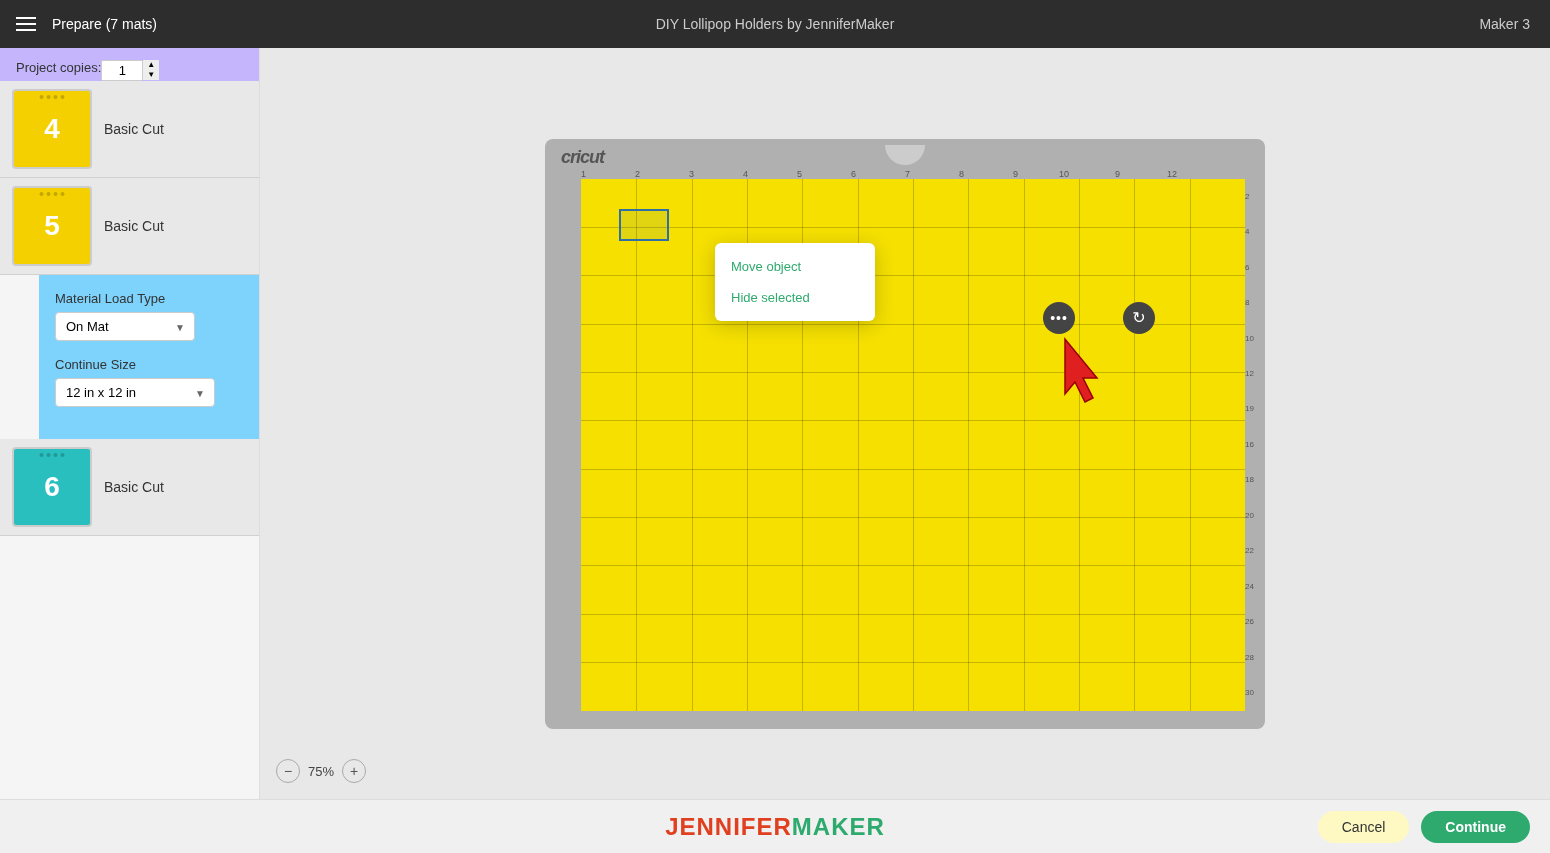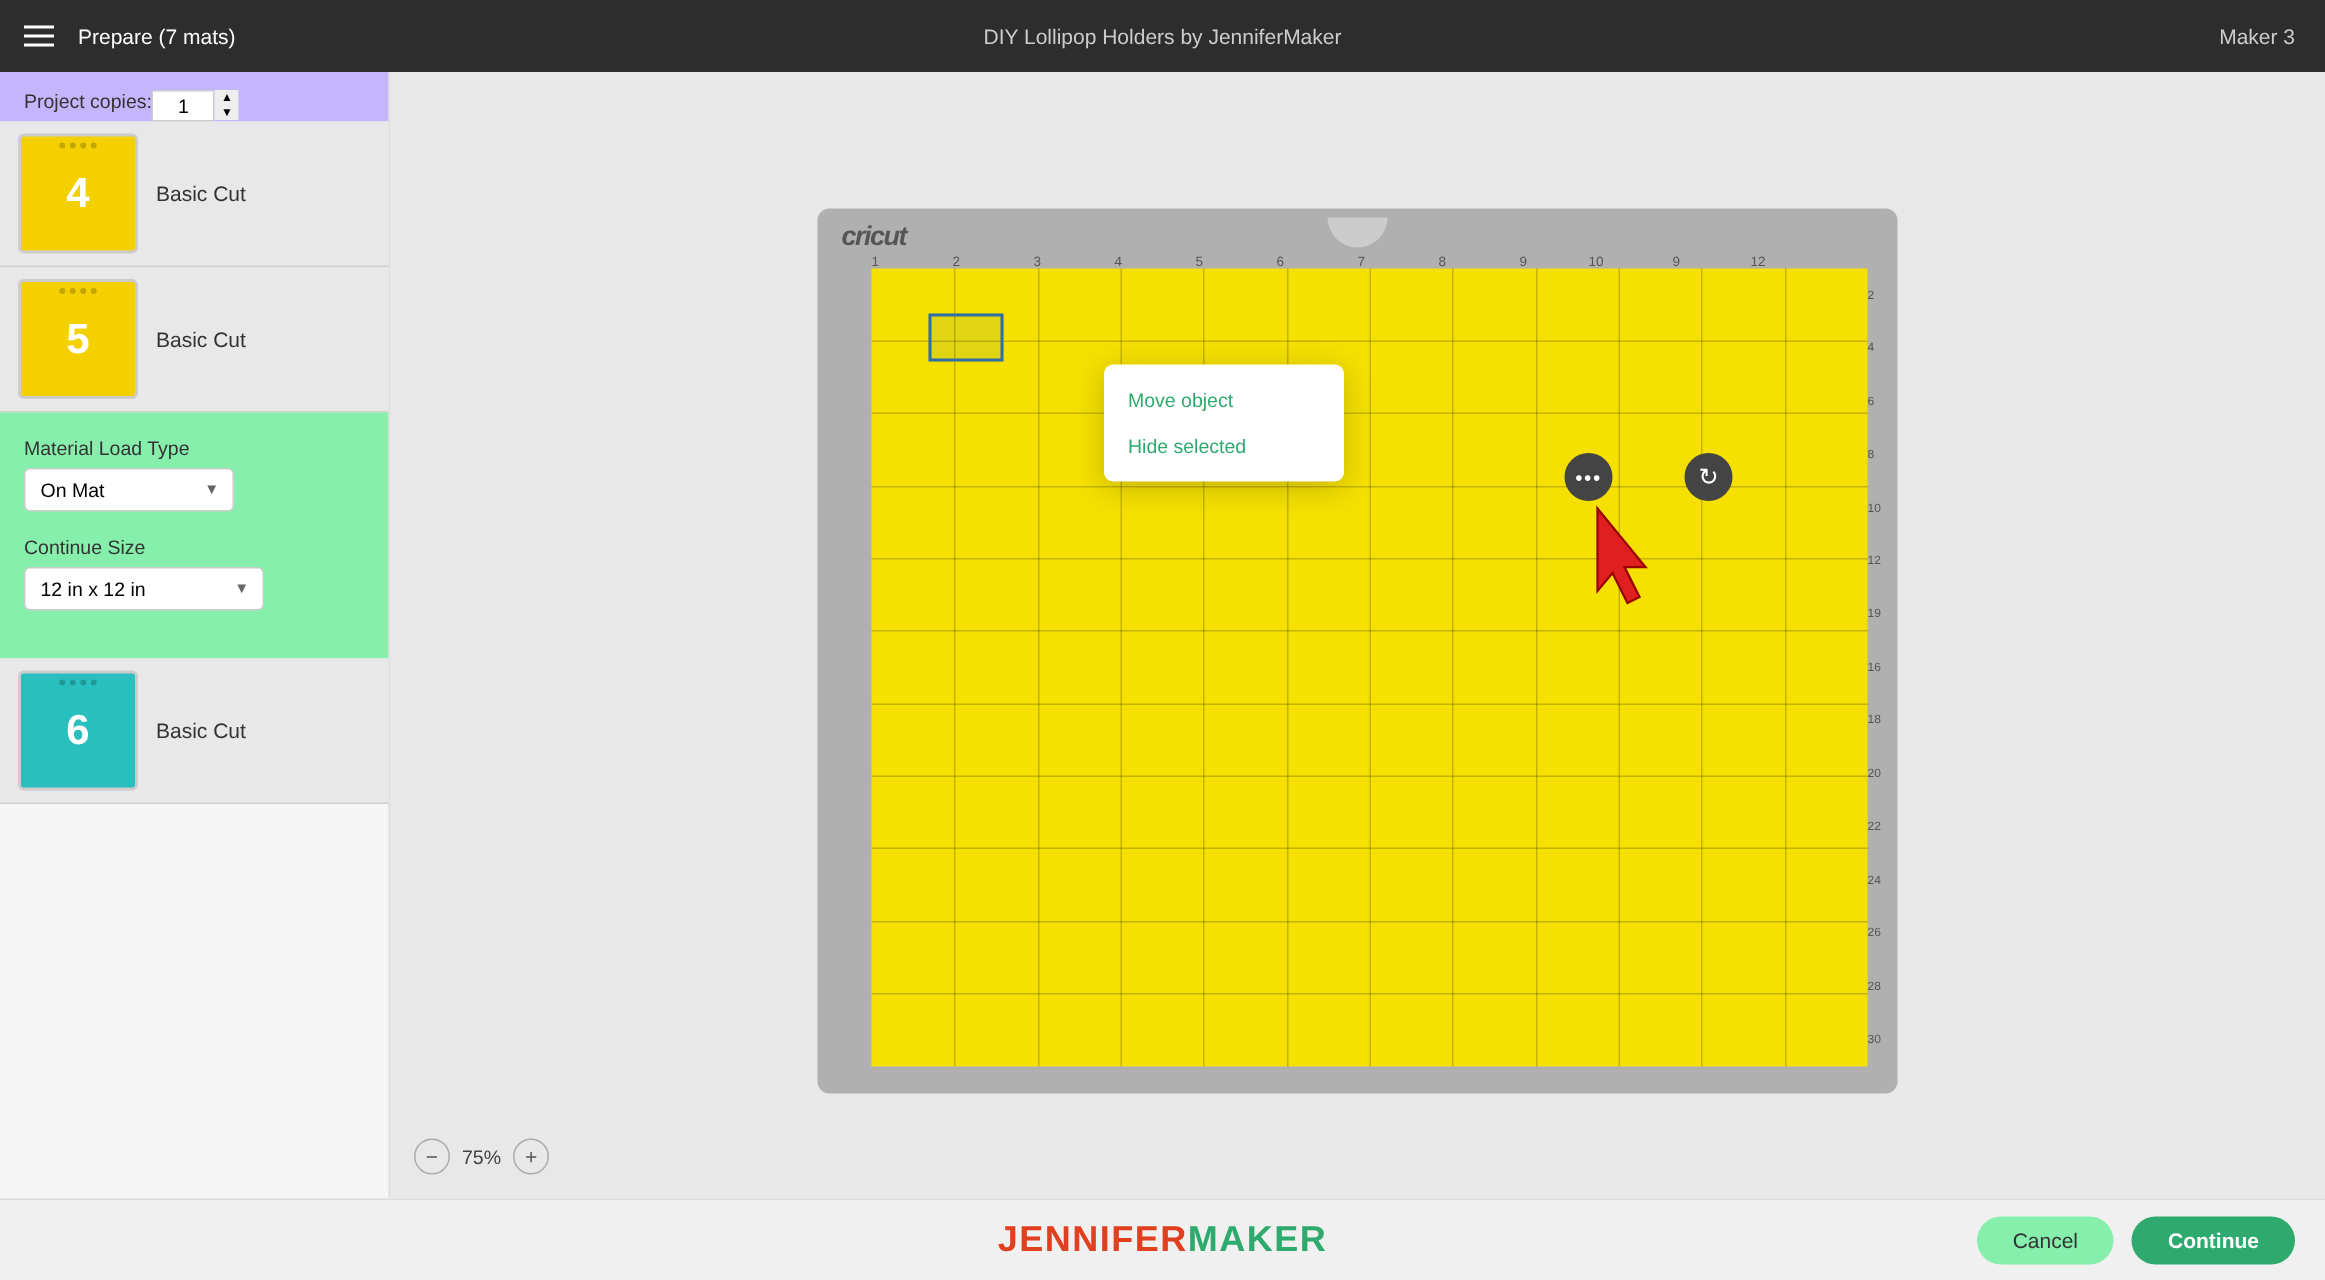--- a/index.html
+++ b/index.html
@@ -79,21 +79,21 @@
       font-weight: bold;
       color: white;
       flex-shrink: 0;
       position: relative;
     }
     .mat-thumbnail.yellow { background: #f5d000; }
     .mat-thumbnail.teal { background: #2abfbf; }
     .mat-label { font-size: 14px; color: #333; }
 
     
-    .controls-section { padding: 16px; background: #86efac; }
+    .controls-section { padding: 16px; background: #7dd3fc; margin-left: 39px; }
     .control-group { margin-bottom: 16px; }
     .control-label { font-size: 13px; color: #333; margin-bottom: 6px; display: flex; align-items: center; gap: 6px; }
     .select-wrapper { position: relative; display: inline-block; }
     .select-field {
       appearance: none;
       background: white;
       border: 1px solid #ccc;
       border-radius: 4px;
       padding: 6px 32px 6px 10px;
       font-size: 13px;
@@ -196,21 +196,21 @@
     .ruler-number {
       font-size: 9px;
       color: #555;
       position: absolute;
     }
 
     
     .context-menu {
       position: absolute;
       top: 195px;
-      left: 476px;
+      left: 455px;
       background: white;
       border-radius: 6px;
       box-shadow: 0 4px 20px rgba(0,0,0,0.2);
       padding: 8px 0;
       width: 160px;
       z-index: 100;
     }
 
     .context-menu-item {
       padding: 8px 16px;
@@ -302,21 +302,21 @@
 
     .bottom-buttons {
       position: absolute;
       right: 20px;
       display: flex;
       gap: 12px;
     }
 
     .btn-cancel {
       padding: 8px 24px;
-      background: #86efac;
+      background: #fef9c3;
       border: none;
       border-radius: 20px;
       font-size: 14px;
       color: #333;
       cursor: pointer;
     }
 
     .btn-continue {
       padding: 8px 24px;
       background: #2eaa6e;

